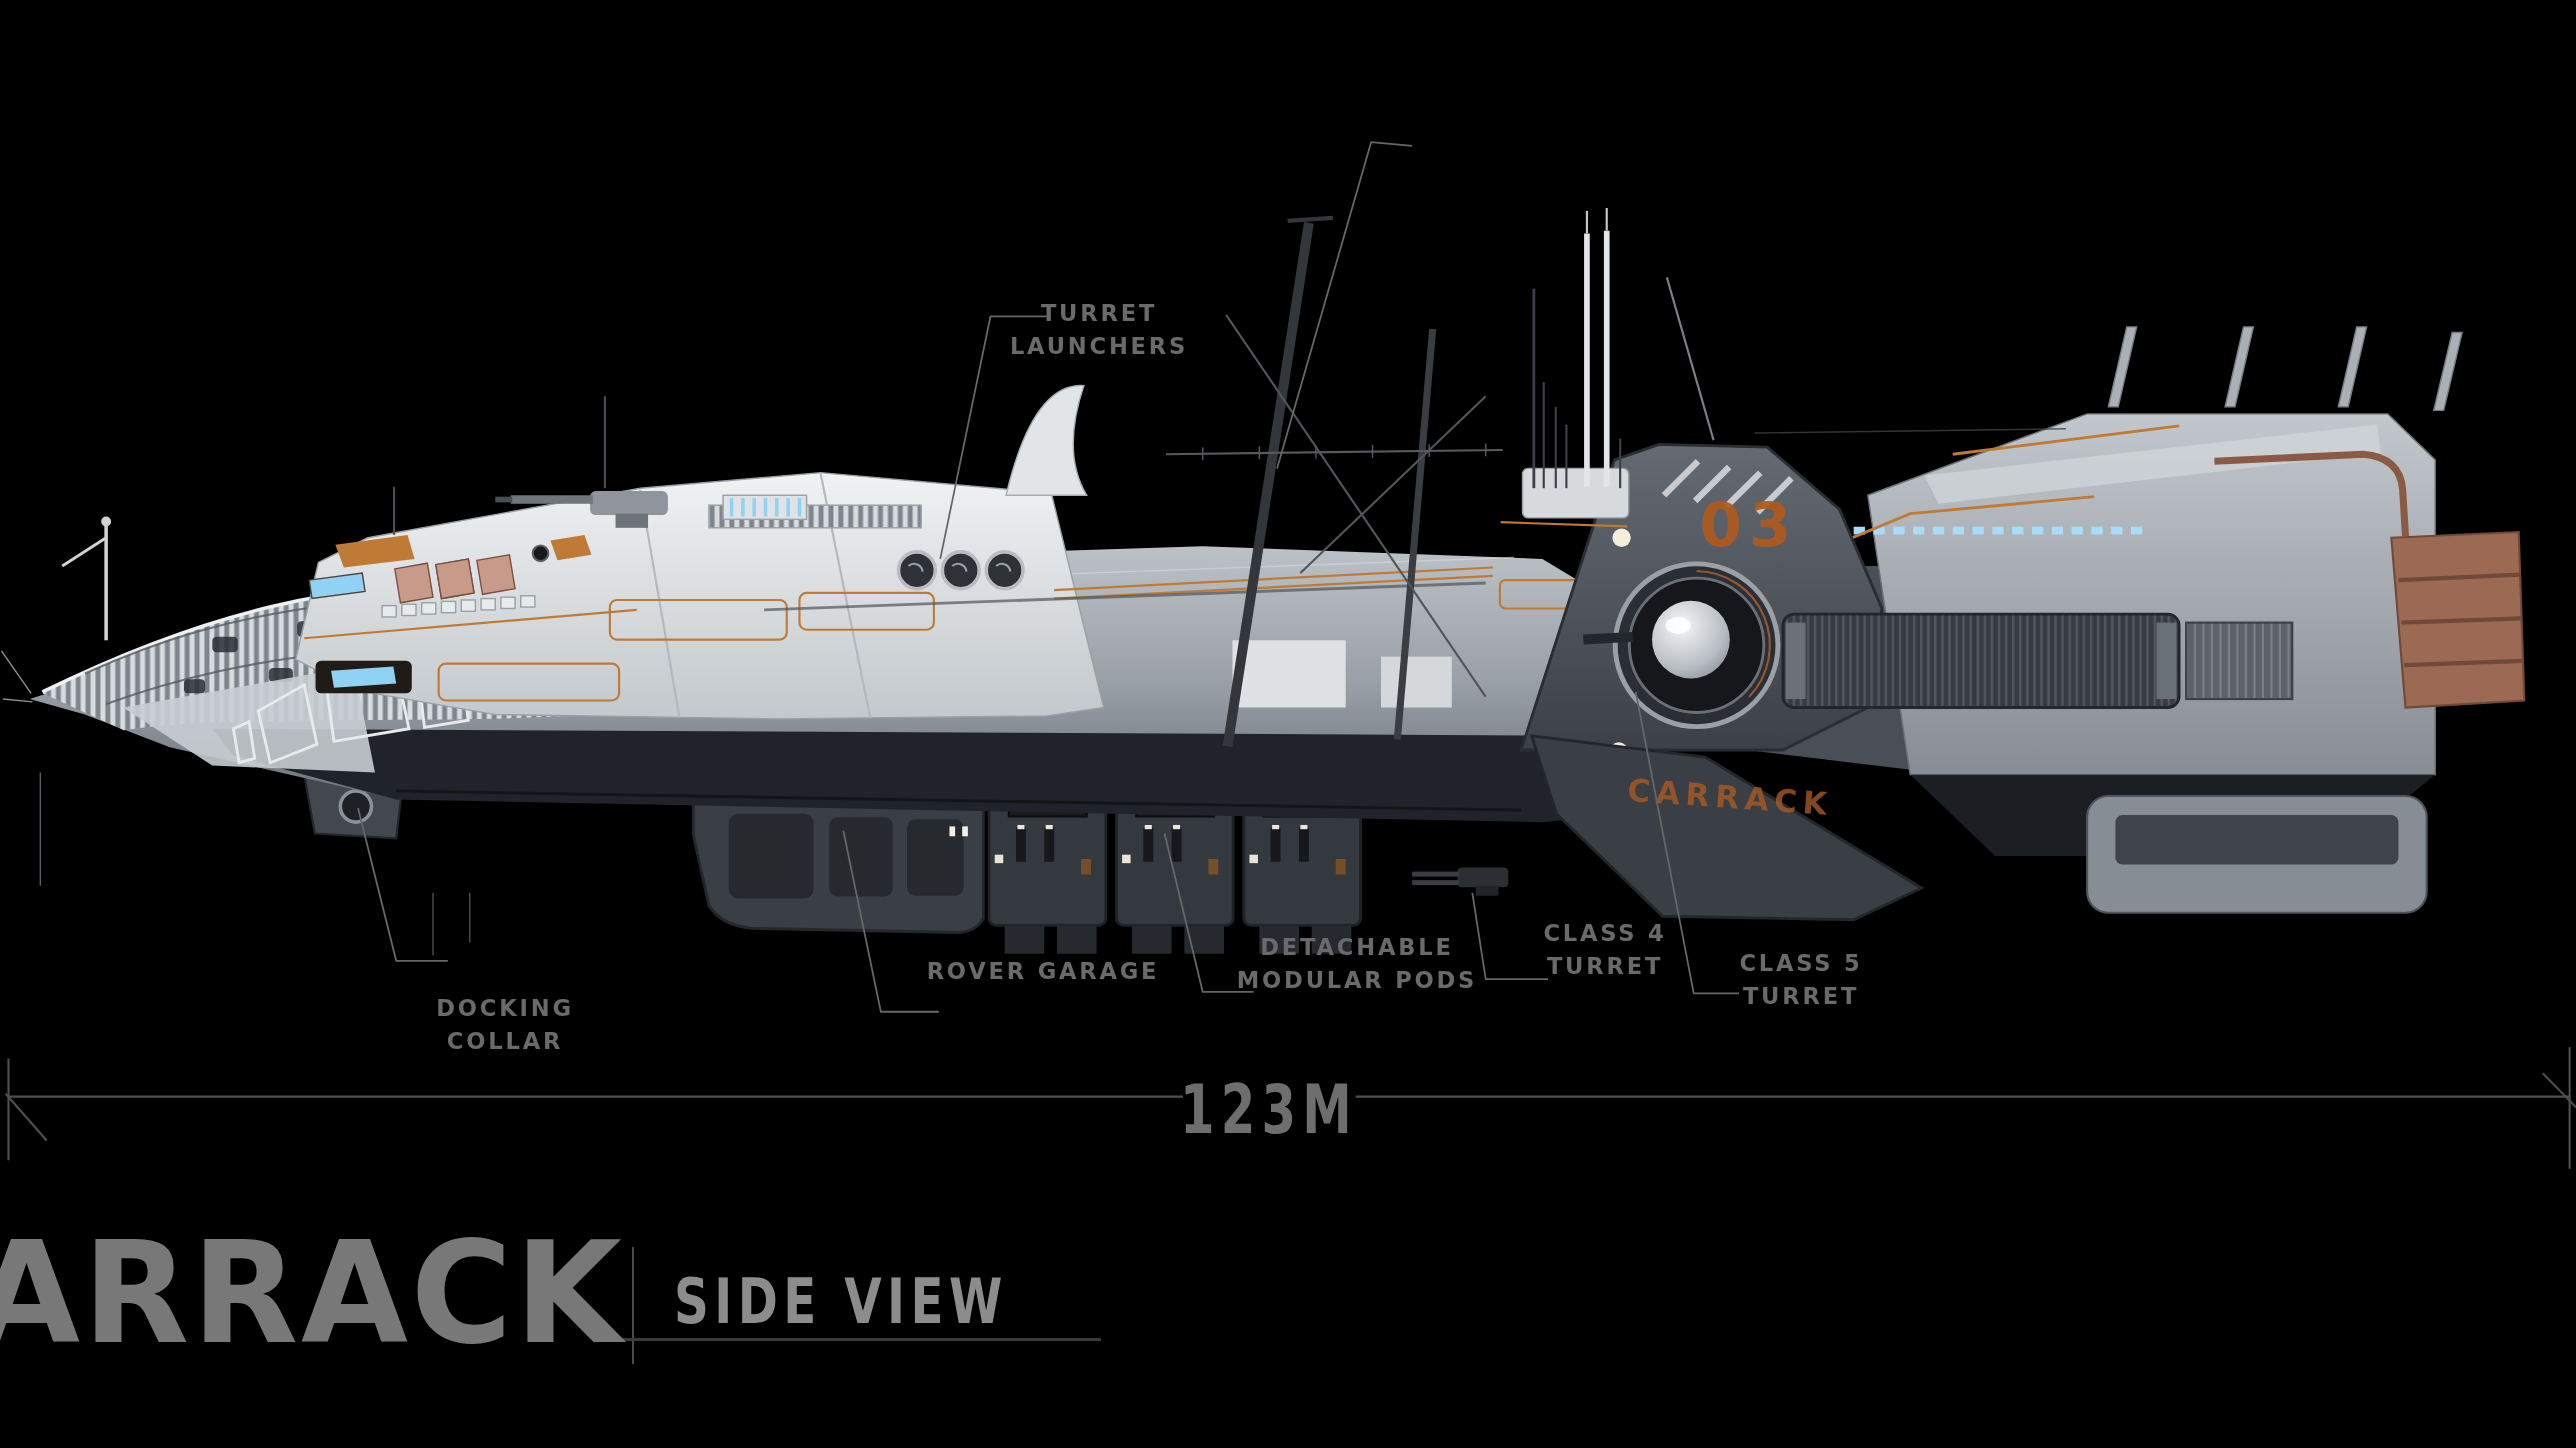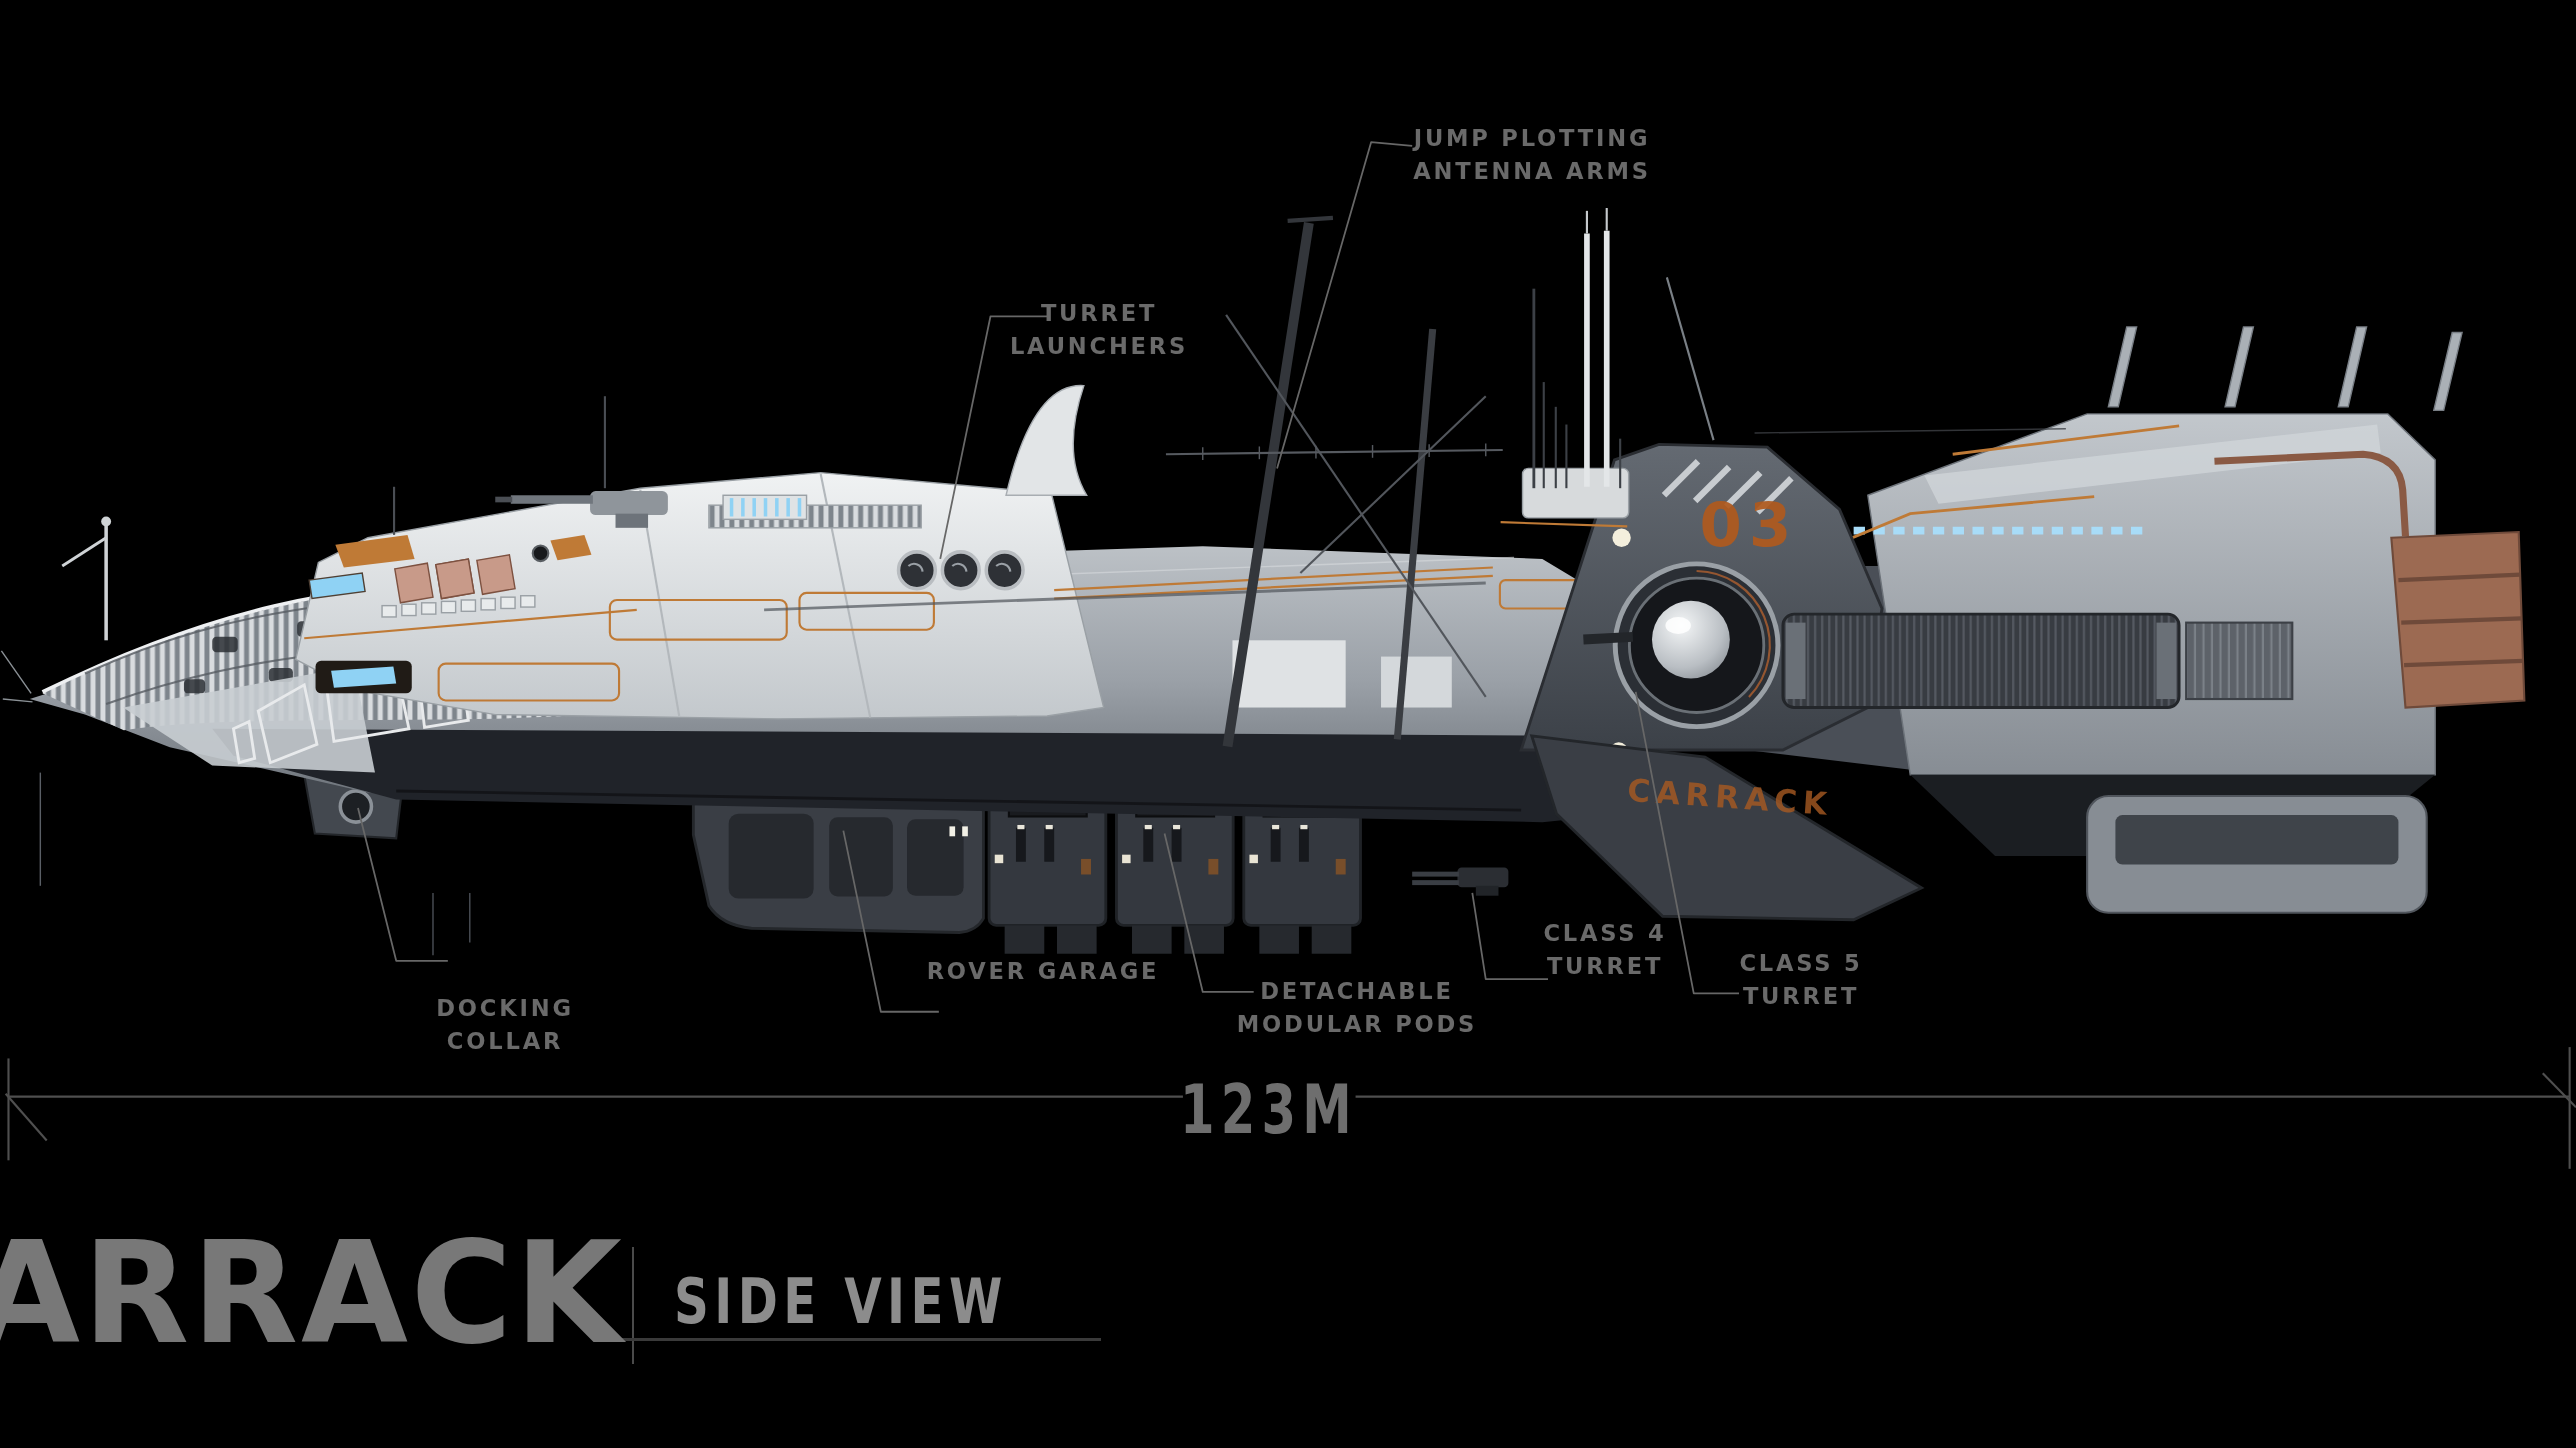--- a/index.html
+++ b/index.html
@@ -340,36 +340,32 @@
   <g stroke="#4f4f4f">
     <line x1="12" y1="1550" x2="1672" y2="1550" stroke-width="3"></line>
     <line x1="1916" y1="1550" x2="3632" y2="1550" stroke-width="3"></line>
     <line x1="12" y1="1496" x2="12" y2="1640" stroke-width="3"></line>
     <line x1="8" y1="1546" x2="66" y2="1612" stroke-width="3"></line>
     <line x1="3632" y1="1480" x2="3632" y2="1652" stroke-width="3"></line>
     <line x1="3594" y1="1517" x2="3641" y2="1565" stroke-width="3"></line>
   </g>
 </svg>
 
-  <div class="label" style="left:1532px;top:122px">
-    <span class="ln">JUMP PLOTTING</span>
-    <span class="ln">ANTENNA ARMS</span>
-  </div>
   <div class="label" style="left:1099px;top:297px">
     <span class="ln">TURRET</span>
     <span class="ln">LAUNCHERS</span>
   </div>
   <div class="label" style="left:505px;top:992px">
     <span class="ln">DOCKING</span>
     <span class="ln">COLLAR</span>
   </div>
   <div class="label" style="left:1043px;top:955px">
     <span class="ln">ROVER GARAGE</span>
   </div>
-  <div class="label" style="left:1357px;top:975px">
+  <div class="label" style="left:1357px;top:931px">
     <span class="ln">DETACHABLE</span>
     <span class="ln">MODULAR PODS</span>
   </div>
   <div class="label" style="left:1605px;top:917px">
     <span class="ln">CLASS 4</span>
     <span class="ln">TURRET</span>
   </div>
   <div class="label" style="left:1801px;top:947px">
     <span class="ln">CLASS 5</span>
     <span class="ln">TURRET</span>

